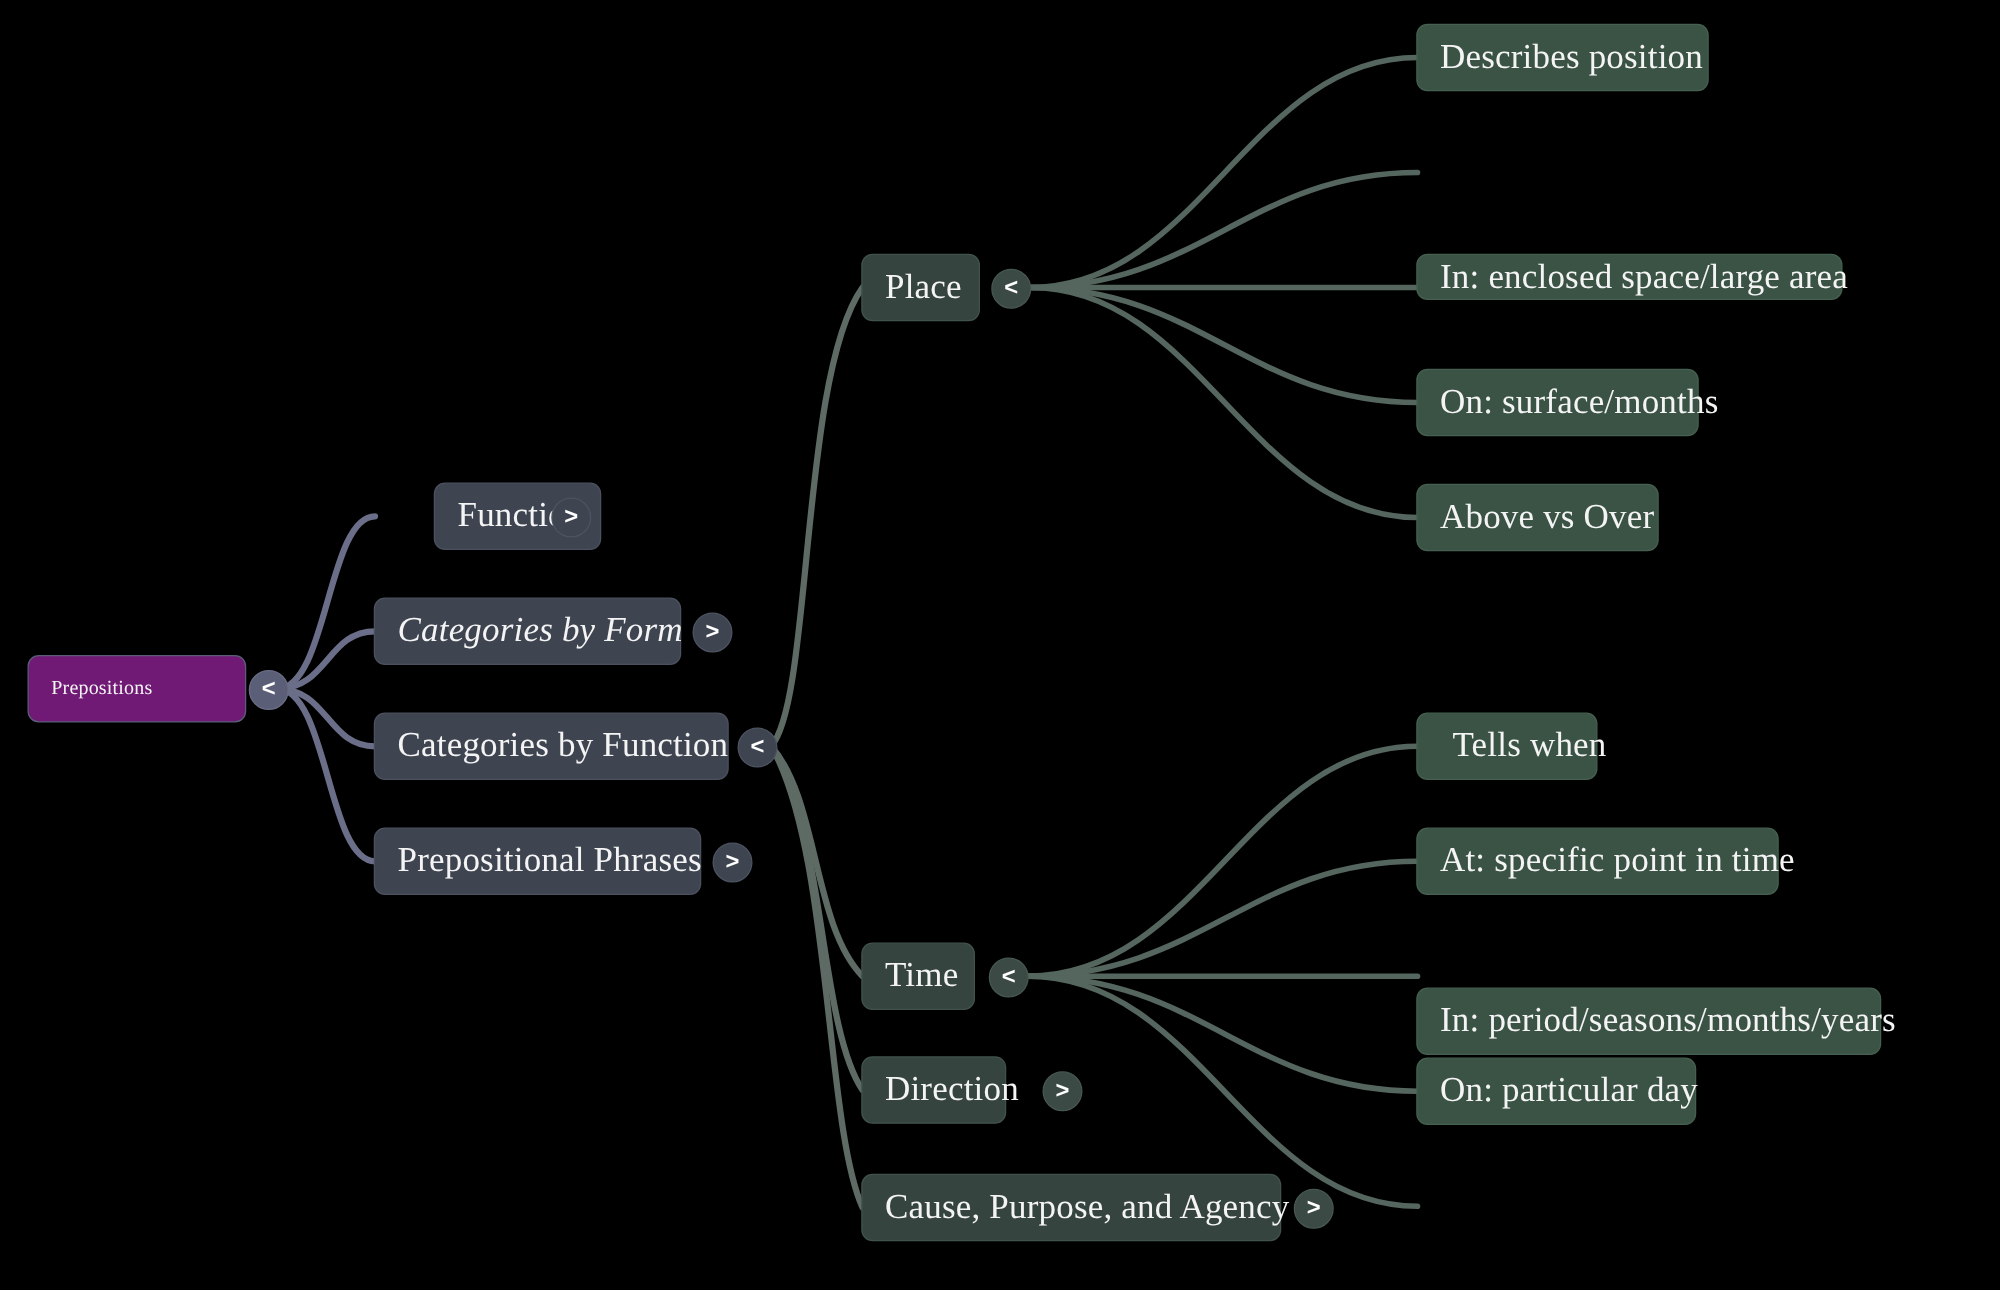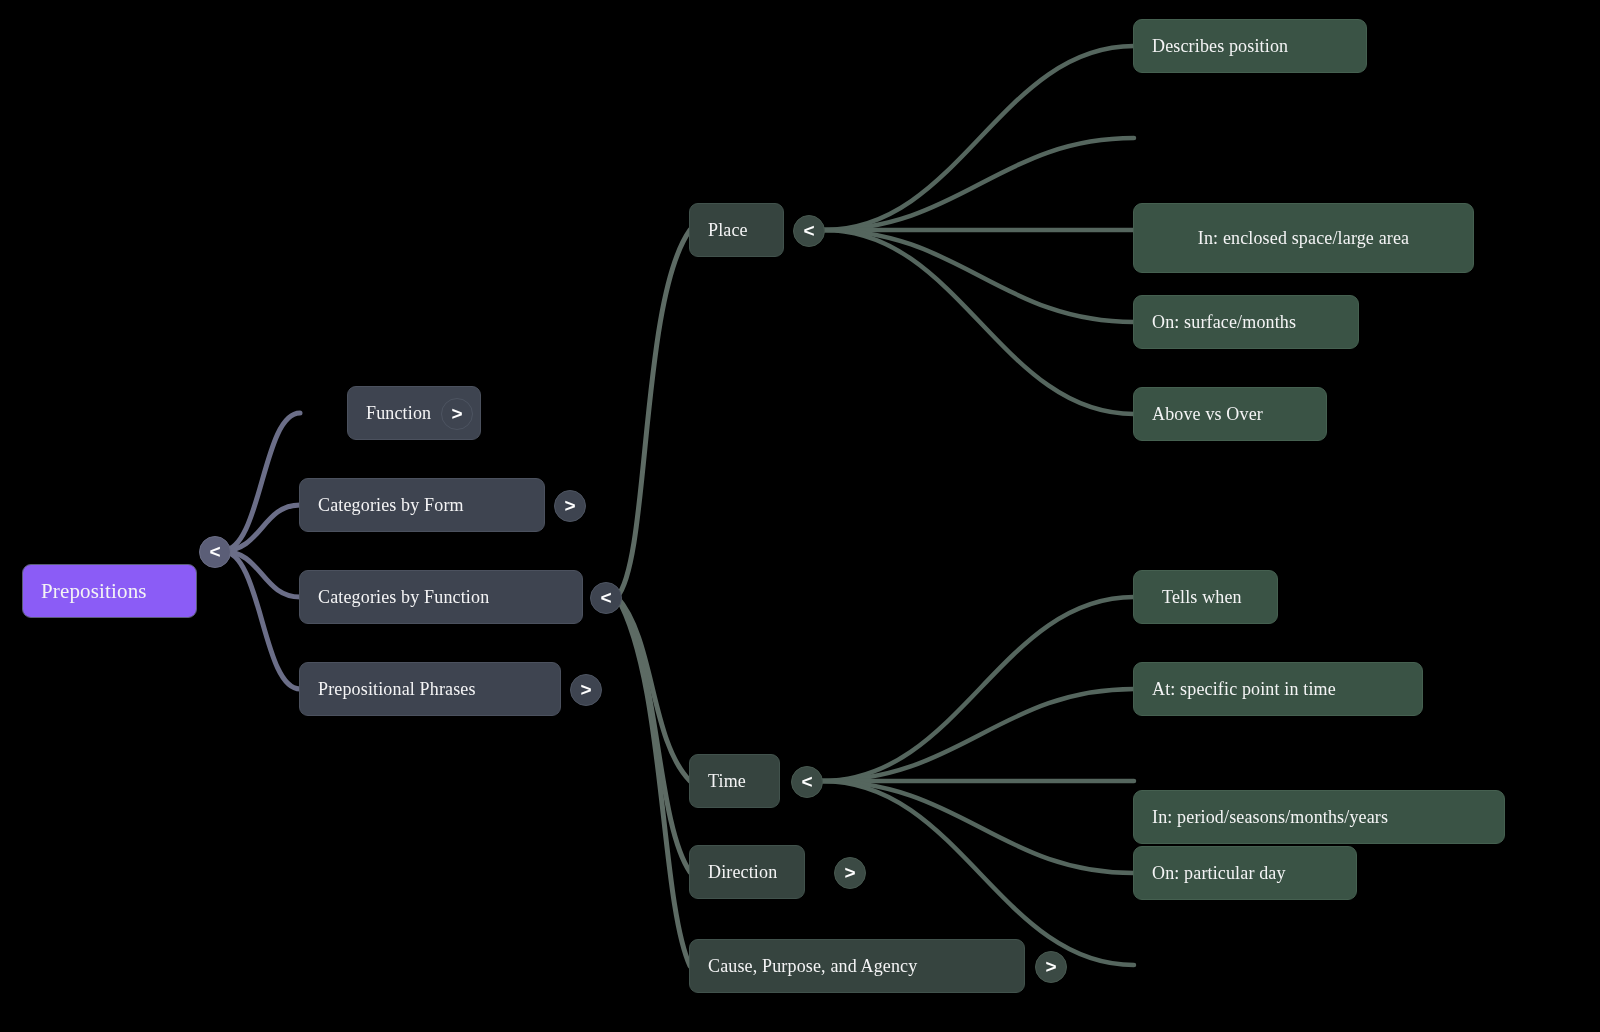--- a/index.html
+++ b/index.html
@@ -23,31 +23,30 @@
     height: 1032px;
     pointer-events: none;
   }
   .node {
     position: absolute;
     box-sizing: border-box;
     display: flex;
     align-items: center;
     border-radius: 9px;
     color: #f4f4f5;
-    font-size: 18px;
+    font-size: 28px;
     line-height: 1;
     padding: 0 18px;
     white-space: nowrap;
     letter-spacing: .15px;
   }
   .node.root {
-    background: #8b5cf6;
+    background: #701a75;
     border: 1px solid #5a5d77;
-    font-size: 21px;
-    margin-top: 40px;
+    font-size: 16px;
   }
   .node.lvl1 {
     background: #3e4450;
     border: 1px solid #4b515e;
   }
   .node.branch {
     background: #36443f;
     border: 1px solid #41524c;
   }
   .node.leaf {
@@ -128,21 +127,21 @@
     <span>&lt;</span>
   </div>
 
   <div class="node lvl1" style="left:299px; top:386px; width:134px; height:54px;margin-left:48px;">
     <span>Function</span>
   </div>
   <div class="badge slate" style="left:441px; top:398px;">
     <span>&gt;</span>
   </div>
 
-  <div class="node lvl1" style="left:299px; top:478px; width:246px; height:54px;">
+  <div class="node lvl1" style="left:299px; top:478px; width:246px; height:54px;font-style:italic;">
     <span>Categories by Form</span>
   </div>
   <div class="badge slate" style="left:554px; top:490px;">
     <span>&gt;</span>
   </div>
 
   <div class="node lvl1" style="left:299px; top:570px; width:284px; height:54px;">
     <span>Categories by Function</span>
   </div>
   <div class="badge slate" style="left:590px; top:582px;">
@@ -180,21 +179,21 @@
   <div class="node branch" style="left:689px; top:939px; width:336px; height:54px;">
     <span>Cause, Purpose, and Agency</span>
   </div>
   <div class="badge green" style="left:1035px; top:951px;">
     <span>&gt;</span>
   </div>
 
   <div class="node leaf" style="left:1133px; top:19px; width:234px; height:54px;">
     <span>Describes position</span>
   </div>
-  <div class="node leaf" style="left:1133px; top:203px; width:341px; height:70px;justify-content:center;">
+  <div class="node leaf" style="left:1133px; top:203px; width:341px; height:37px;">
     <span>In: enclosed space/large area</span>
   </div>
   <div class="node leaf" style="left:1133px; top:295px; width:226px; height:54px;">
     <span>On: surface/months</span>
   </div>
   <div class="node leaf" style="left:1133px; top:387px; width:194px; height:54px;">
     <span>Above vs Over</span>
   </div>
 
   <div class="node leaf" style="left:1133px; top:570px; width:145px; height:54px;padding-left:28px;">

